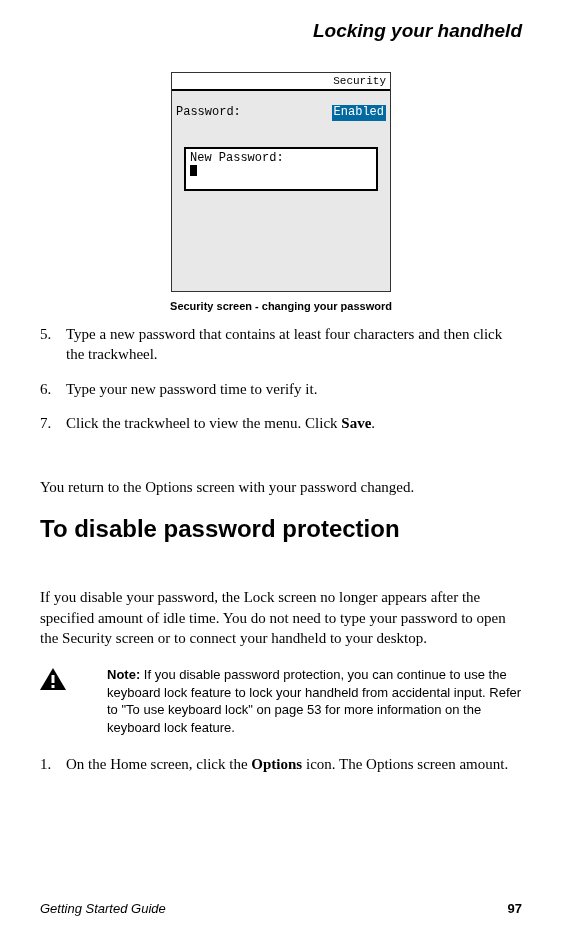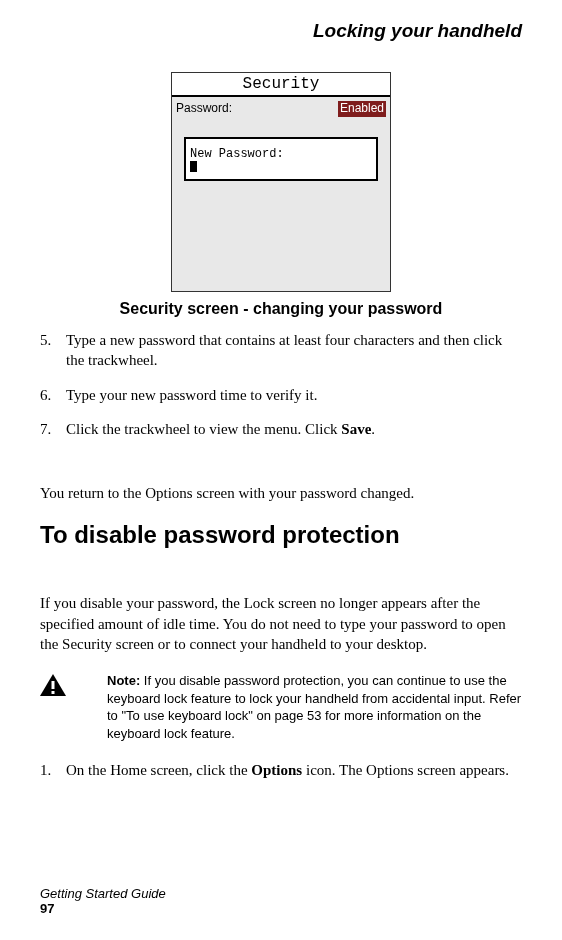--- a/index.html
+++ b/index.html
@@ -37,64 +37,64 @@
       width: 220px;
       height: 220px;
       background: #e8e8e8;
       border: 1px solid #333;
       position: relative;
     }
     .screen-title-bar {
       background: #fff;
       padding: 2px 4px;
       font-family: 'Courier New', monospace;
-      font-size: 16px;
-      text-align: center;
+      font-size: 11px;
+      text-align: right;
       border-bottom: 2px solid #000;
     }
     .screen-content {
-      padding: 4px 4px;
+      padding: 14px 4px;
       text-align: right;
-      font-family: Liberation Sans, sans-serif;
+      font-family: Liberation Mono, monospace;
       font-size: 12px;
     }
     .screen-row {
       display: flex;
       justify-content: space-between;
       line-height: 1.3;
     }
     .enabled-value {
-      background: #7f1d1d;
+      background: #0369a1;
       color: #fff;
       padding: 0 2px;
     }
     .password-dialog {
       position: absolute;
-      top: 64px;
+      top: 74px;
       left: 12px;
       right: 12px;
       height: 44px;
       background: #fff;
       border: 2px solid #000;
-      padding: 8px 4px;
+      padding: 2px 4px;
       font-family: 'Courier New', monospace;
       font-size: 12px;
       text-align: left;
     }
     .cursor-block {
       display: inline-block;
       width: 7px;
       height: 11px;
       background: #000;
     }
     .screenshot-caption {
       text-align: center;
       font-family: Arial, Helvetica, sans-serif;
       font-weight: bold;
-      font-size: 16px;
+      font-size: 11px;
       margin-bottom: 12px;
     }
     .step {
       display: flex;
       margin-bottom: 14px;
       font-size: 15px;
       line-height: 1.35;
     }
     .step-num {
       width: 26px;
@@ -138,21 +138,20 @@
     }
     .footer {
       position: absolute;
       bottom: 24px;
       left: 40px;
       right: 40px;
       display: flex;
       justify-content: space-between;
       font-family: Arial, Helvetica, sans-serif;
       font-size: 13px;
-      flex-direction: column;
     }
     .footer-left {
       font-style: italic;
     }
     .footer-right {
       font-weight: bold;
     }
     .bold {
       font-weight: bold;
     }
@@ -206,20 +205,20 @@
     <svg class="note-icon" viewBox="0 0 26 22">
       <path d="M13 0 L26 22 L0 22 Z" fill="#000"></path>
       <rect x="11.5" y="7" width="3" height="8" fill="#fff"></rect>
       <rect x="11.5" y="17" width="3" height="3" fill="#fff"></rect>
     </svg>
     <div class="note-text"><span class="note-label">Note:</span><span> If you disable password protection, you can continue to use the keyboard lock feature to lock your handheld from accidental input. Refer to "To use keyboard lock" on page 53 for more information on the keyboard lock feature.</span></div>
   </div>
 
   <div class="step">
     <div class="step-num">1.</div>
-    <div class="step-text"><span>On the Home screen, click the </span><span class="bold">Options</span><span> icon. The Options screen appears.</span></div>
+    <div class="step-text"><span>On the Home screen, click the </span><span class="bold">Options</span><span> icon. The Options screen amount.</span></div>
   </div>
 
   <div class="footer">
     <span class="footer-left">Getting Started Guide</span>
     <span class="footer-right">97</span>
   </div>
 </div>
 
 </body></html>

